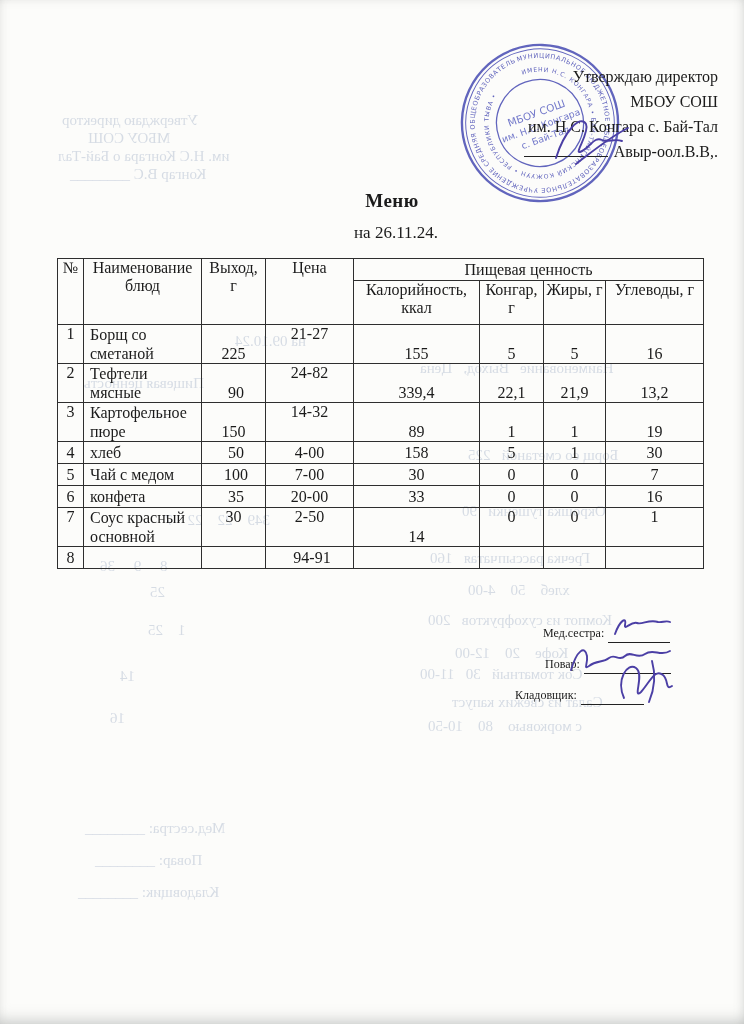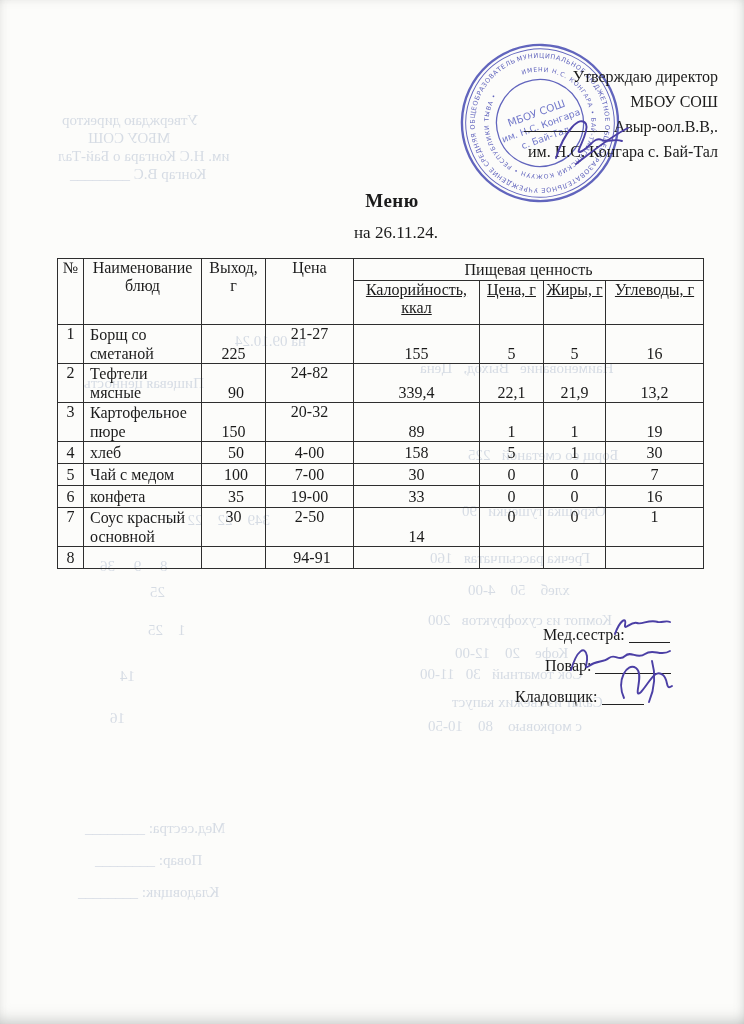--- a/index.html
+++ b/index.html
@@ -25,27 +25,27 @@
   .title{position:absolute;left:20px;top:190px;width:744px;text-align:center;
          font-size:19px;font-weight:bold;letter-spacing:.5px;z-index:4;}
   .dateline{position:absolute;left:24px;top:223px;width:744px;text-align:center;
          font-size:17px;z-index:4;}
   
   table.menu{position:absolute;left:57px;top:258px;width:646px;border-collapse:collapse;
              table-layout:fixed;font-size:16px;z-index:4;}
   table.menu td,table.menu th{border:1.6px solid #2e2e2e;padding:0 2px;font-weight:normal;
              overflow:hidden;}
   table.menu th{font-size:16px;}
-  tr.hr1{height:22px;}  tr.hr2{height:44px;text-decoration:underline;}
+  tr.hr1{height:22px;}  tr.hr2{height:44px;}
   tr.tall{height:38px;} tr.short{height:22px;}
   .vt{vertical-align:top;} .vb{vertical-align:bottom;} .vm{vertical-align:middle;}
   .hc{text-align:center;} .hl{text-align:center;padding-left:7px !important;}
   td.name{text-align:left;padding-left:6px !important;line-height:19px;}
   
-  .sig-row{position:absolute;display:flex;font-size:16px;z-index:4;}
+  .sig-row{position:absolute;display:flex;font-size:12px;z-index:4;}
   .sig-row .line{flex:1;border-bottom:1.4px solid #222;margin-left:4px;height:16px;}
   .ink{position:absolute;z-index:5;}
   .ink path{fill:none;stroke:#4b3fa5;stroke-width:1.9;stroke-linecap:round;}
 </style>
 </head>
 <body>
 
 <div class="page">
 
   <div class="ghost">
@@ -95,24 +95,24 @@
         <text x="85" y="78" font-size="10.5">МБОУ СОШ</text>
         <text x="85" y="91" font-size="9.5">им. Н.С. Конгара</text>
         <text x="85" y="104" font-size="9.5">с. Бай-Тал</text>
       </g>
     </g>
   </svg>
 
   <div class="approval">
     <div>Утверждаю директор</div>
     <div>МБОУ СОШ</div>
+    <div>им. Н.С. Конгара с. Бай-Тал</div>
     <div>
       <span class="sig-underline"></span><span>Авыр-оол.В.В,.</span>
     </div>
-    <div>им. Н.С. Конгара с. Бай-Тал</div>
   </div>
 
   <svg class="ink" style="left:548px;top:108px;width:100px;height:64px" viewBox="0 0 100 64">
     <path d="M8,50 C16,24 32,6 38,16 C42,24 26,46 32,44 C42,40 46,28 54,32 C60,35 66,30 74,33"></path>
     <path d="M28,56 C44,44 60,30 80,20"></path>
   </svg>
 
   <div class="title">Меню</div>
   <div class="dateline">на 26.11.24.</div>
 
@@ -130,21 +130,21 @@
     <tbody>
         <tr class="hr1">
       <th rowspan="2" class="vt hc">№</th>
       <th rowspan="2" class="vt hc">Наименование блюд</th>
       <th rowspan="2" class="vt hc">Выход, г</th>
       <th rowspan="2" class="vt hc">Цена</th>
       <th colspan="4" class="vm hc">Пищевая ценность</th>
     </tr>
     <tr class="hr2">
       <th class="vt hc">Калорийность, ккал</th>
-      <th class="vt hc">Цена, г</th>
+      <th class="vt hc">Конгар, г</th>
       <th class="vt hc">Жиры, г</th>
       <th class="vt hc">Углеводы, г</th>
     </tr>
 
     <tr class="tall">
       <td class="vt hc">1</td>
       <td class="vt name">Борщ со сметаной</td>
       <td class="vb hc">225</td>
       <td class="vt hc">21-27</td>
       <td class="vb hc">155</td>
@@ -159,21 +159,21 @@
       <td class="vt hc">24-82</td>
       <td class="vb hc">339,4</td>
       <td class="vb hc">22,1</td>
       <td class="vb hc">21,9</td>
       <td class="vb hc">13,2</td>
     </tr>
     <tr class="tall">
       <td class="vt hc">3</td>
       <td class="vt name">Картофельное пюре</td>
       <td class="vb hc">150</td>
-      <td class="vt hc">20-32</td>
+      <td class="vt hc">14-32</td>
       <td class="vb hc">89</td>
       <td class="vb hc">1</td>
       <td class="vb hc">1</td>
       <td class="vb hc">19</td>
     </tr>
     <tr class="short">
       <td class="vm hc">4</td>
       <td class="vm name">хлеб</td>
       <td class="vm hl">50</td>
       <td class="vm hc">4-00</td>
@@ -189,21 +189,21 @@
       <td class="vm hc">7-00</td>
       <td class="vm hc">30</td>
       <td class="vm hc">0</td>
       <td class="vm hc">0</td>
       <td class="vm hc">7</td>
     </tr>
     <tr class="short">
       <td class="vm hc">6</td>
       <td class="vm name">конфета</td>
       <td class="vm hl">35</td>
-      <td class="vm hc">19-00</td>
+      <td class="vm hc">20-00</td>
       <td class="vm hc">33</td>
       <td class="vm hc">0</td>
       <td class="vm hc">0</td>
       <td class="vm hc">16</td>
     </tr>
     <tr class="tall">
       <td class="vt hc">7</td>
       <td class="vt name">Соус красный основной</td>
       <td class="vt hc">30</td>
       <td class="vt hc">2-50</td>

